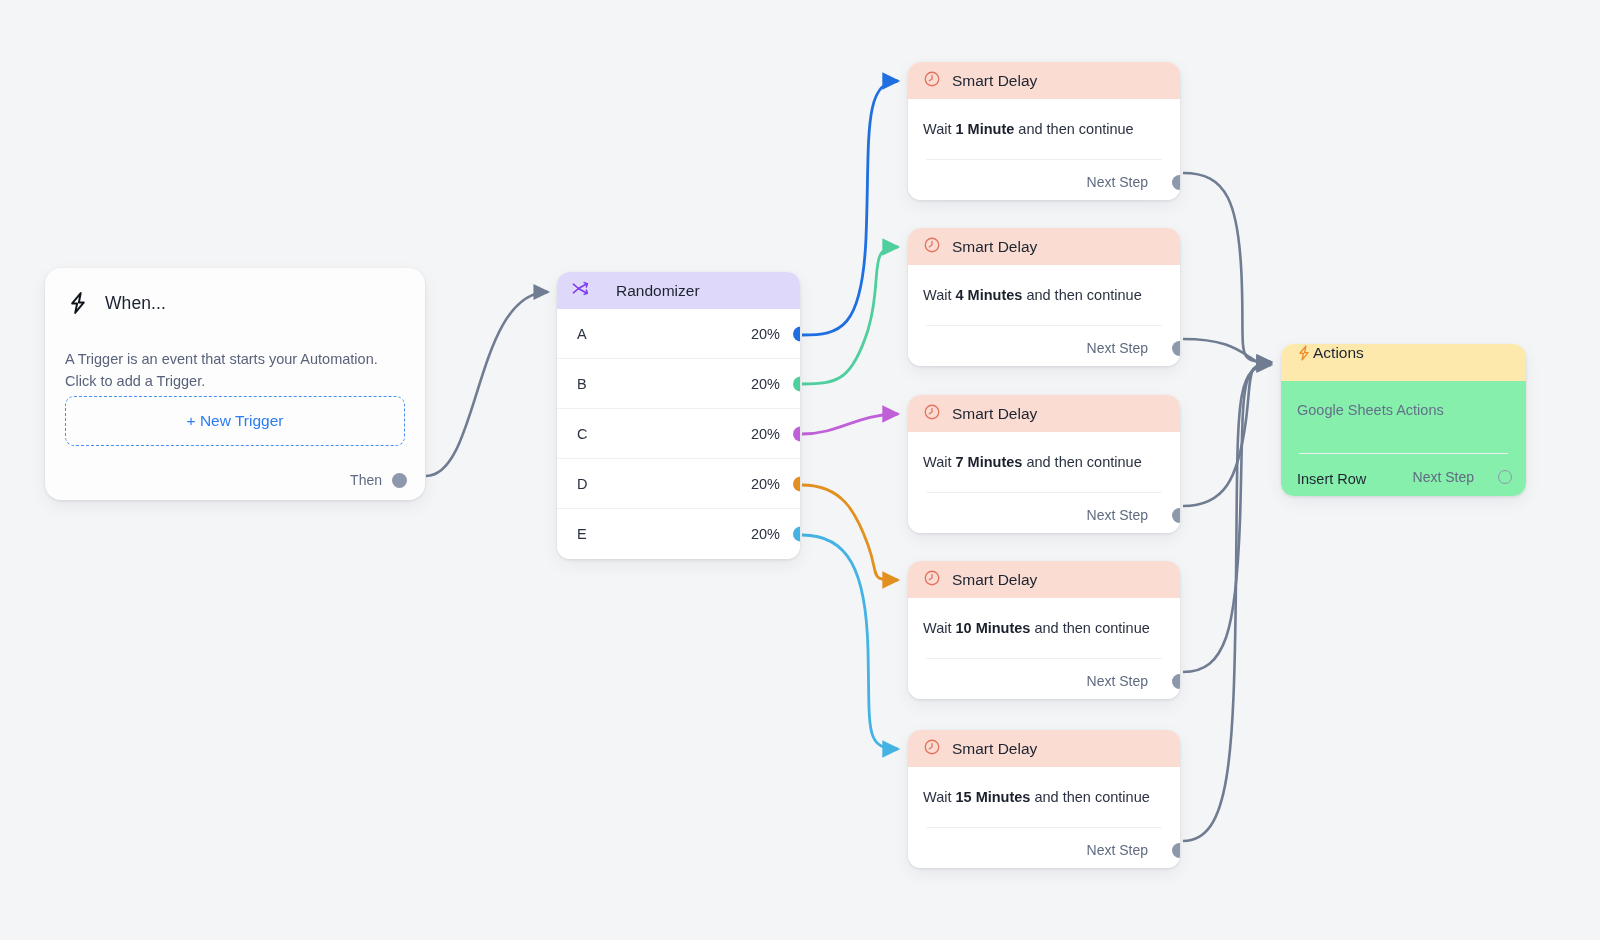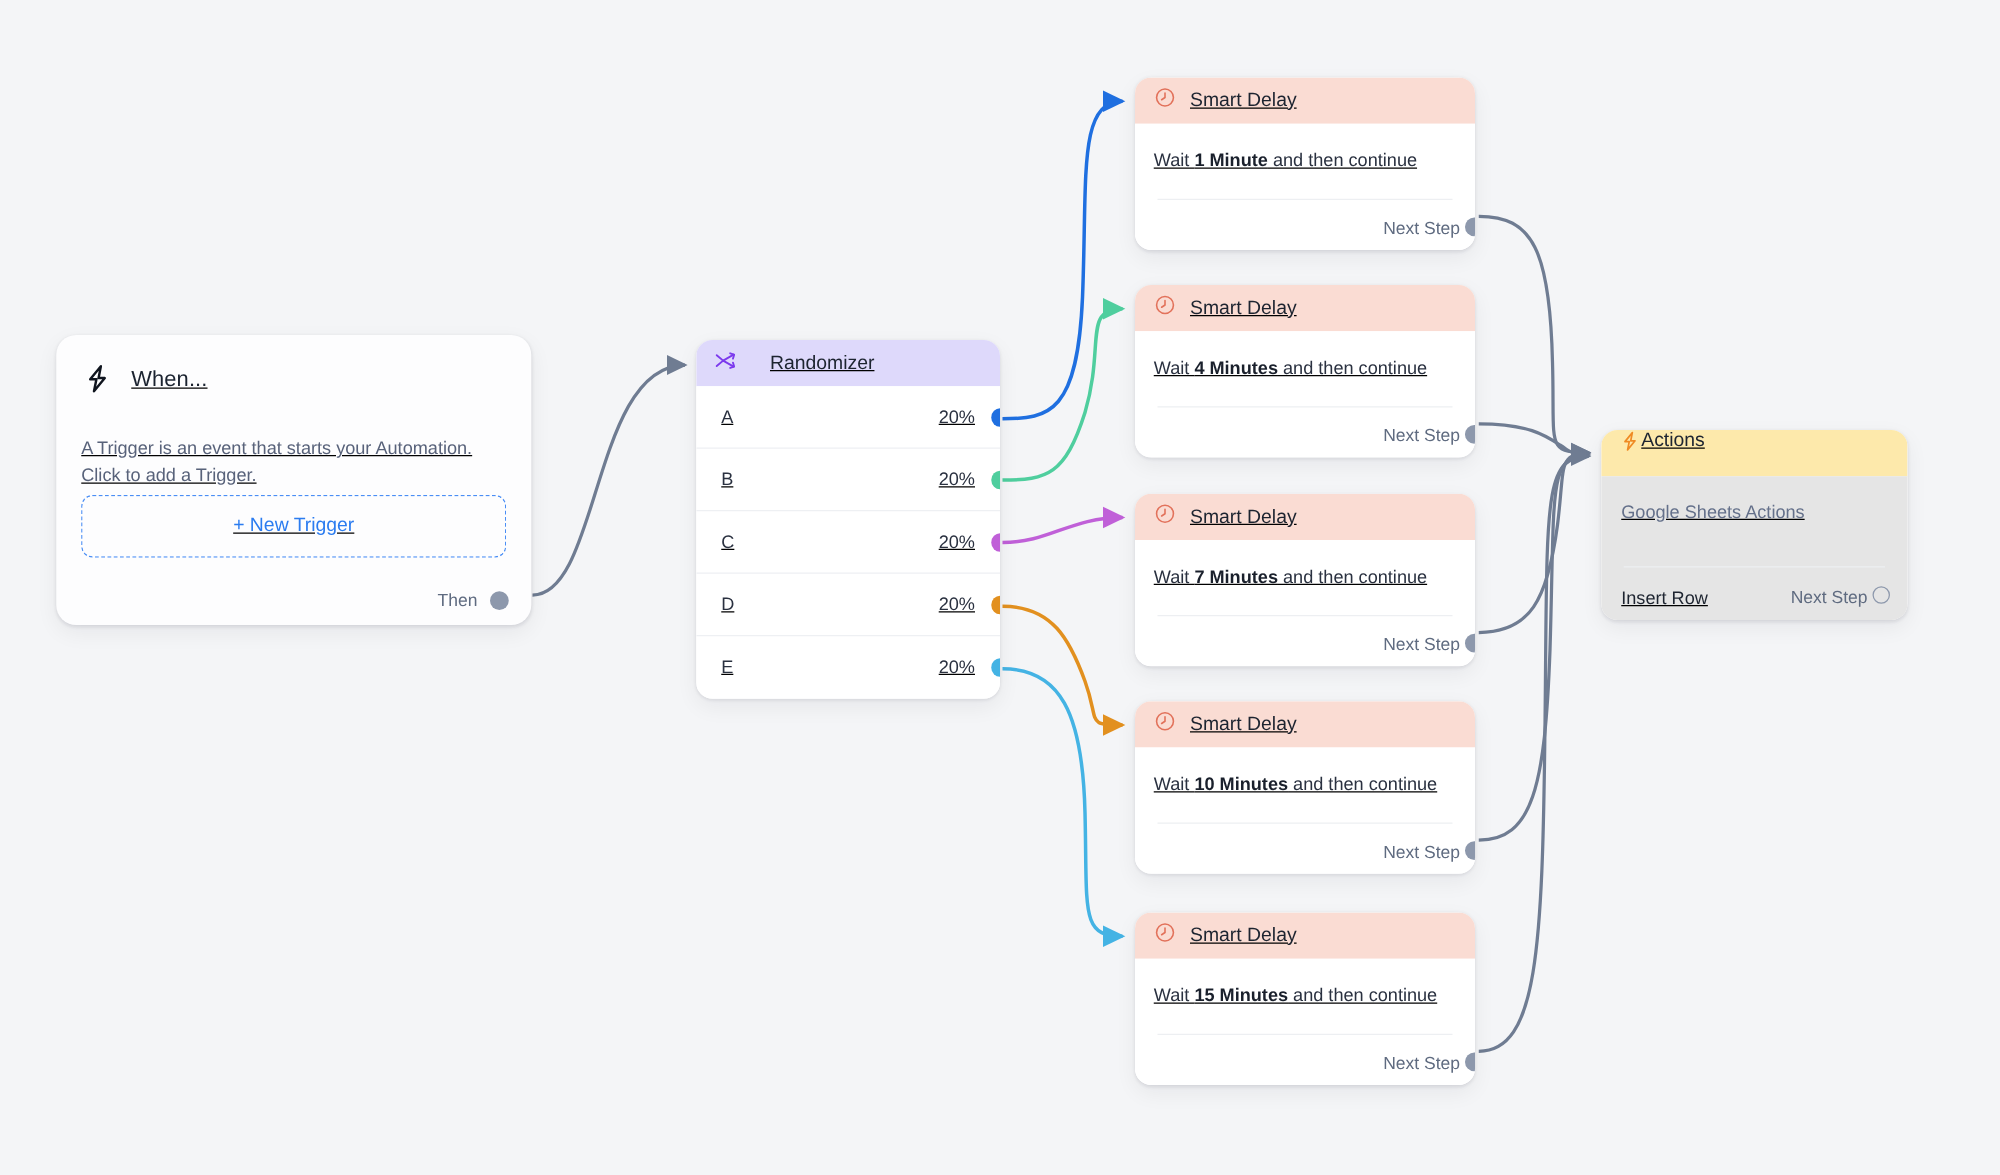--- a/index.html
+++ b/index.html
@@ -29,21 +29,20 @@
     z-index: 1;
   }
 
   .node {
     position: absolute;
     z-index: 2;
     background: #ffffff;
     border-radius: 14px;
     box-shadow: 0 1px 3px rgba(16,24,40,0.10), 0 6px 18px rgba(16,24,40,0.06);
     overflow: hidden;
-    text-decoration: underline;
   }
 
   
   .trigger-card {
     left: 45px;
     top: 268px;
     width: 380px;
     height: 232px;
     border-radius: 16px;
     box-sizing: border-box;
@@ -192,22 +191,22 @@
     left: 18px; right: 18px;
     bottom: 40px;
     height: 1px;
     background: #edeff2;
   }
   .nextstep-row {
     position: absolute;
     right: 15px;
     bottom: 10px;
     display: flex;
-    align-items: flex-start;
-    gap: 4px;
+    align-items: center;
+    gap: 24px;
   }
   .nextstep-row .port-dot { margin-right: -22px; }
 
   
   .actions-card {
     left: 1281px;
     top: 344px;
     width: 245px;
     height: 152px;
     border-radius: 13px;
@@ -219,21 +218,21 @@
     align-items: flex-start;
     padding: 0 14px;
     box-sizing: border-box;
   }
   .actions-title {
     font-size: 15.5px;
     color: #1d2430;
   }
   .actions-body {
     padding: 18px 16px 0 16px;
-    background: #e5e5e5;
+    background: #86efac;
     position: relative;
     height: 115px;
     box-sizing: border-box;
   }
   .actions-sub {
     font-size: 14.5px;
     color: #64708a;
     line-height: 22px;
   }
   .actions-main {

